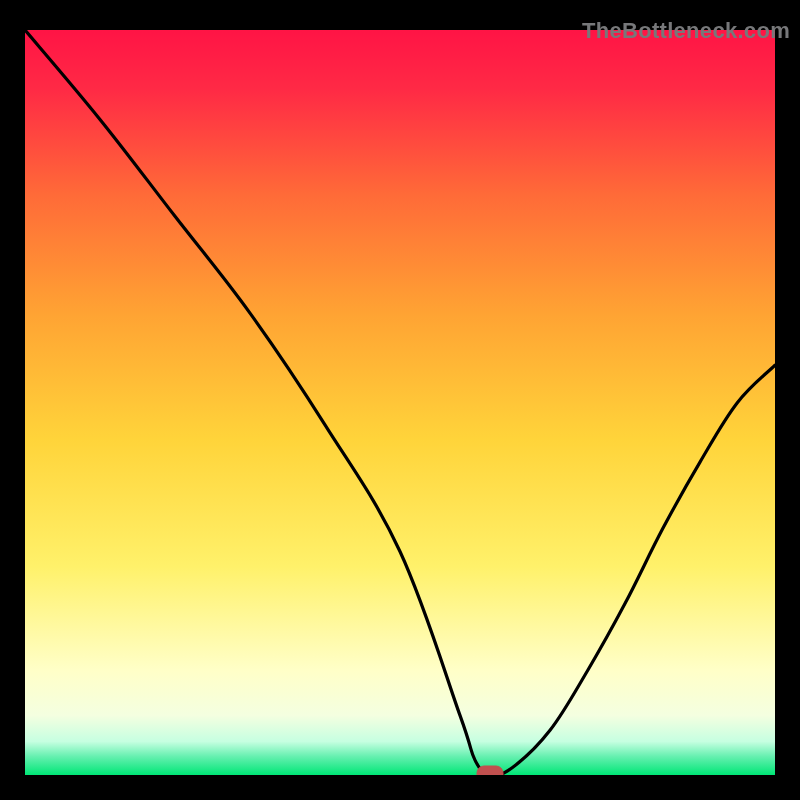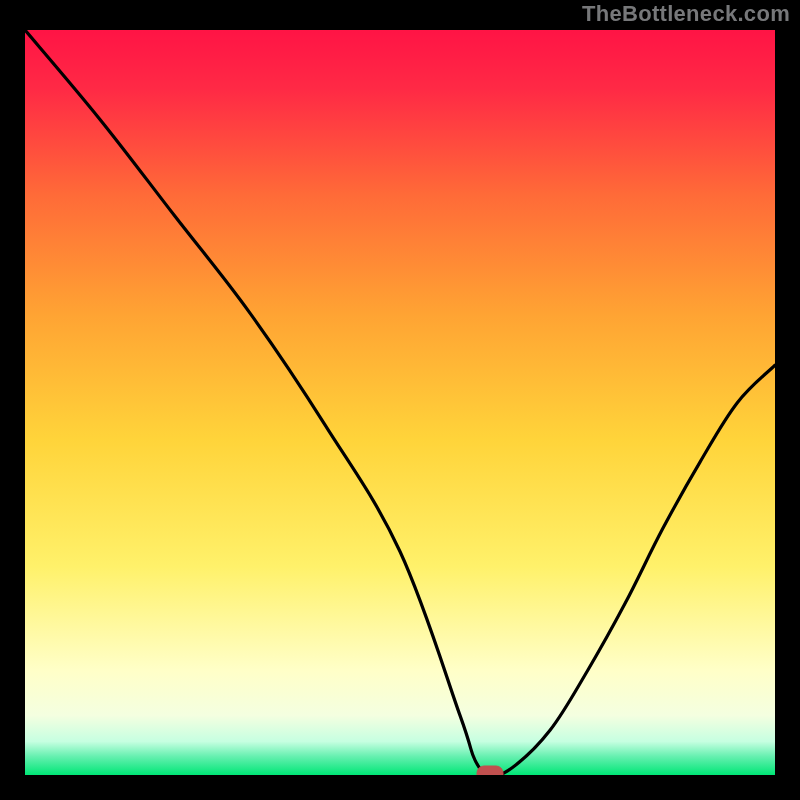--- a/index.html
+++ b/index.html
@@ -12,21 +12,21 @@
     font-family: Arial, Helvetica, sans-serif;
   }
   .wrap {
     position: relative;
     width: 800px;
     height: 800px;
     background: #000;
   }
   .watermark {
     position: absolute;
-    top: 1px;
+    top: 18px;
     right: 10px;
     font-size: 22px;
     font-weight: 600;
     color: #77787a;
     letter-spacing: 0.3px;
     z-index: 5;
   }
   svg {
     display: block;
   }

